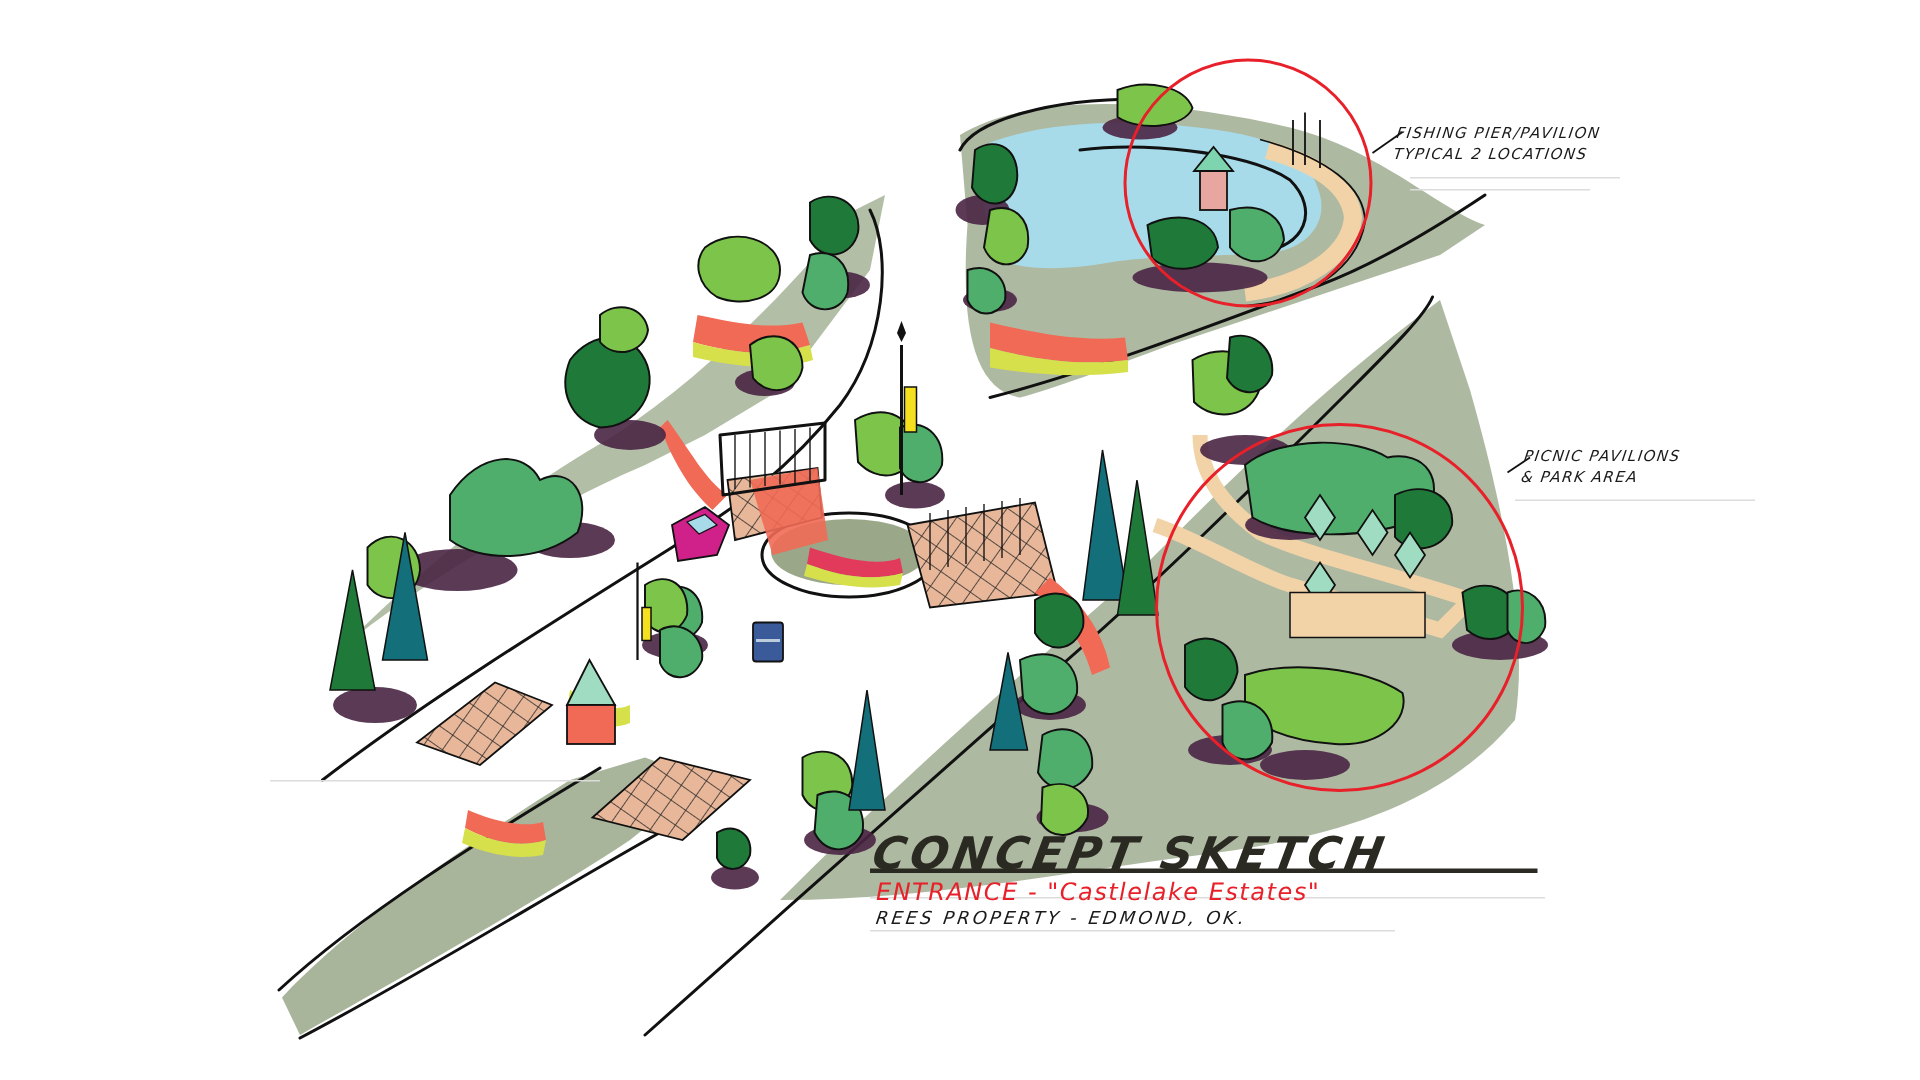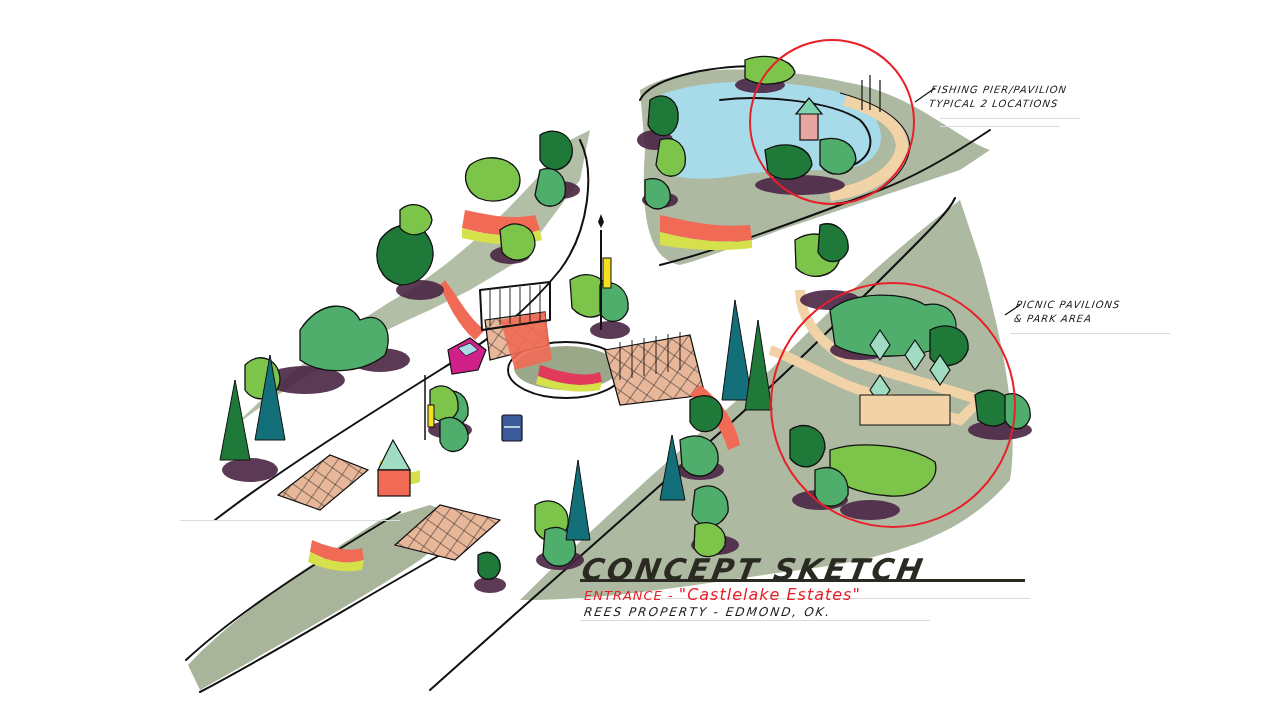--- a/index.html
+++ b/index.html
@@ -5,21 +5,21 @@
     html, body { margin: 0; padding: 0; background: #ffffff; }
     body { width: 1280px; height: 720px; overflow: hidden; position: relative; font-family: "DejaVu Sans", sans-serif; }
     #canvas { position: absolute; left: 0; top: 0; width: 1280px; height: 720px; }
     .ink { fill: none; stroke: #111; stroke-width: 2; stroke-linejoin: round; stroke-linecap: round; }
     .thin { fill: none; stroke: #111; stroke-width: 1.2; }
     .label { position: absolute; font-family: "DejaVu Sans", sans-serif; font-style: italic; color: #1a1a1a; letter-spacing: 1px; text-transform: uppercase; line-height: 1.1; }
     .label-small { font-size: 10px; transform: skewX(-8deg); }
     .title { position: absolute; left: 582px; top: 552px; font-family: "DejaVu Sans", sans-serif; font-weight: bold; font-style: italic; font-size: 30px; letter-spacing: 3px; color: #2a2a22; transform: skewX(-10deg); }
     .title-rule { position: absolute; left: 580px; top: 579px; width: 445px; height: 3px; background: #2a2a22; }
     .subtitle { position: absolute; left: 584px; top: 585px; font-family: "DejaVu Sans", sans-serif; font-style: italic; font-size: 16px; color: #e8202a; letter-spacing: 1px; }
-    .subtitle .upper { text-transform: uppercase; font-size: 13px; }
+    .subtitle .upper { text-transform: uppercase; font-size: 16px; }
     .byline { position: absolute; left: 584px; top: 605px; font-family: "DejaVu Sans", sans-serif; font-style: italic; font-size: 12px; letter-spacing: 2px; color: #1a1a1a; text-transform: uppercase; transform: skewX(-8deg); }
     .rule { position: absolute; height: 1px; background: #dcdcdc; }
   </style>
 </head>
 <body>
 
 <svg id="canvas" viewBox="0 0 1280 720" xmlns="http://www.w3.org/2000/svg">
 
   <g>
 

